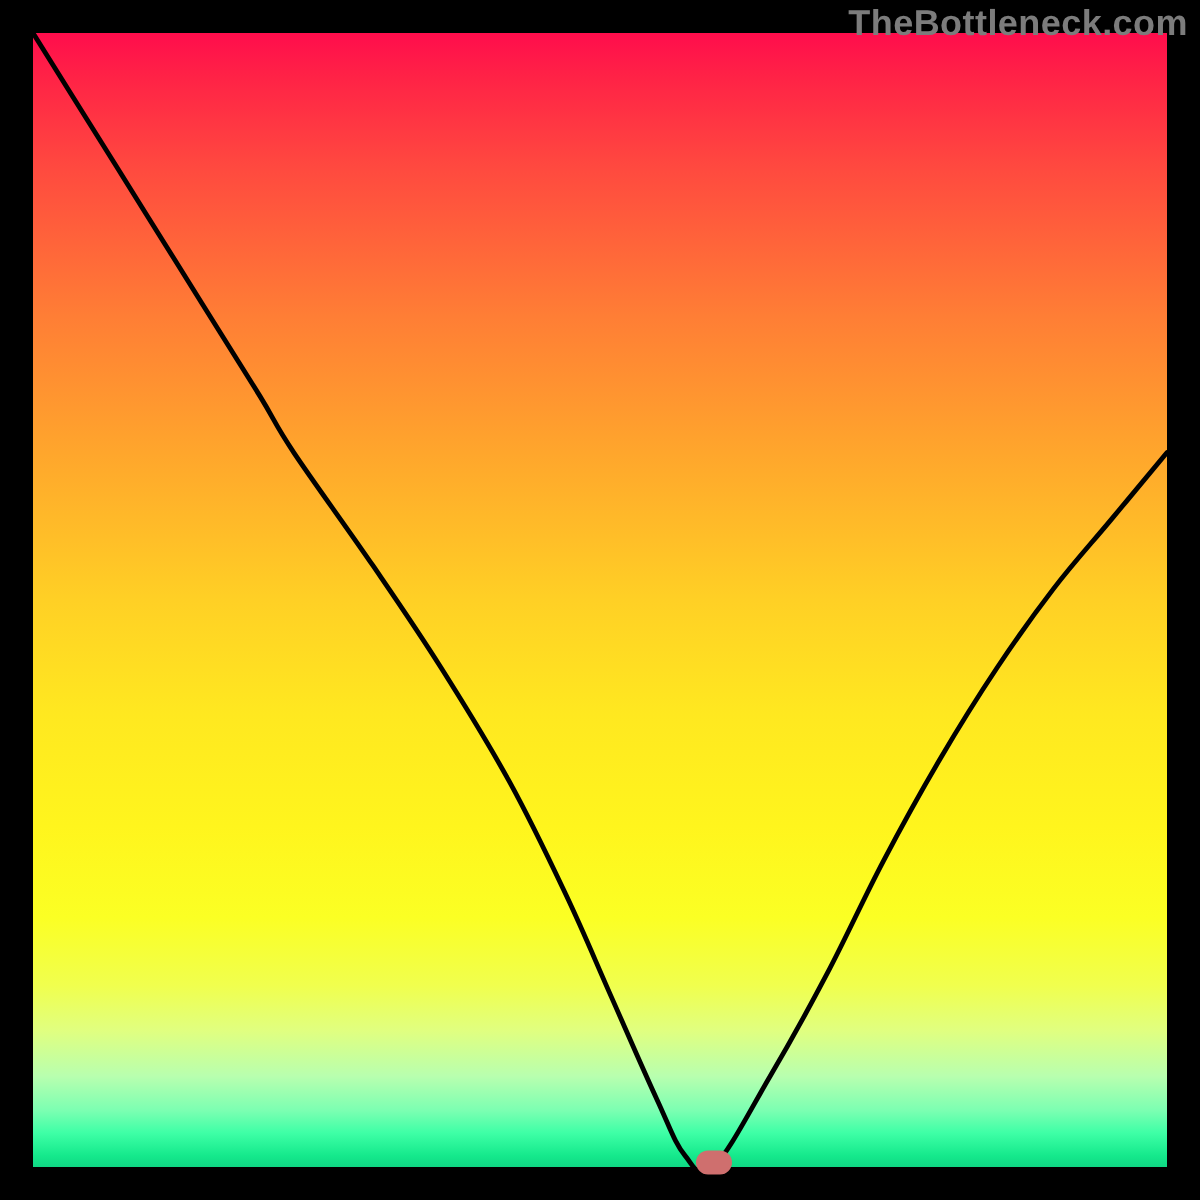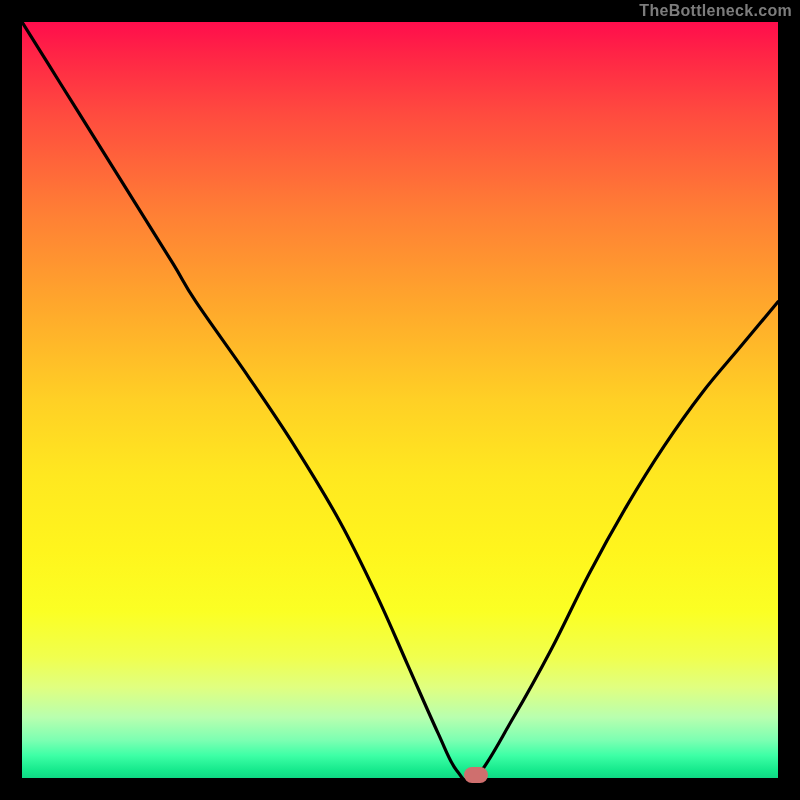--- a/index.html
+++ b/index.html
@@ -41,21 +41,21 @@
       #7cffb2 95%,
       #3effa6 97%,
       #15e98c 99%,
       #0fd884 100%
     );
   }
   .watermark {
     position: absolute;
     top: 2px;
     right: 8px;
-    font-size: 16px;
+    font-size: 24px;
     font-weight: 600;
     color: #7c7c7c;
     letter-spacing: 0.3px;
     z-index: 5;
   }
   svg.curve {
     position: absolute;
     inset: 0;
     width: 100%;
     height: 100%;

